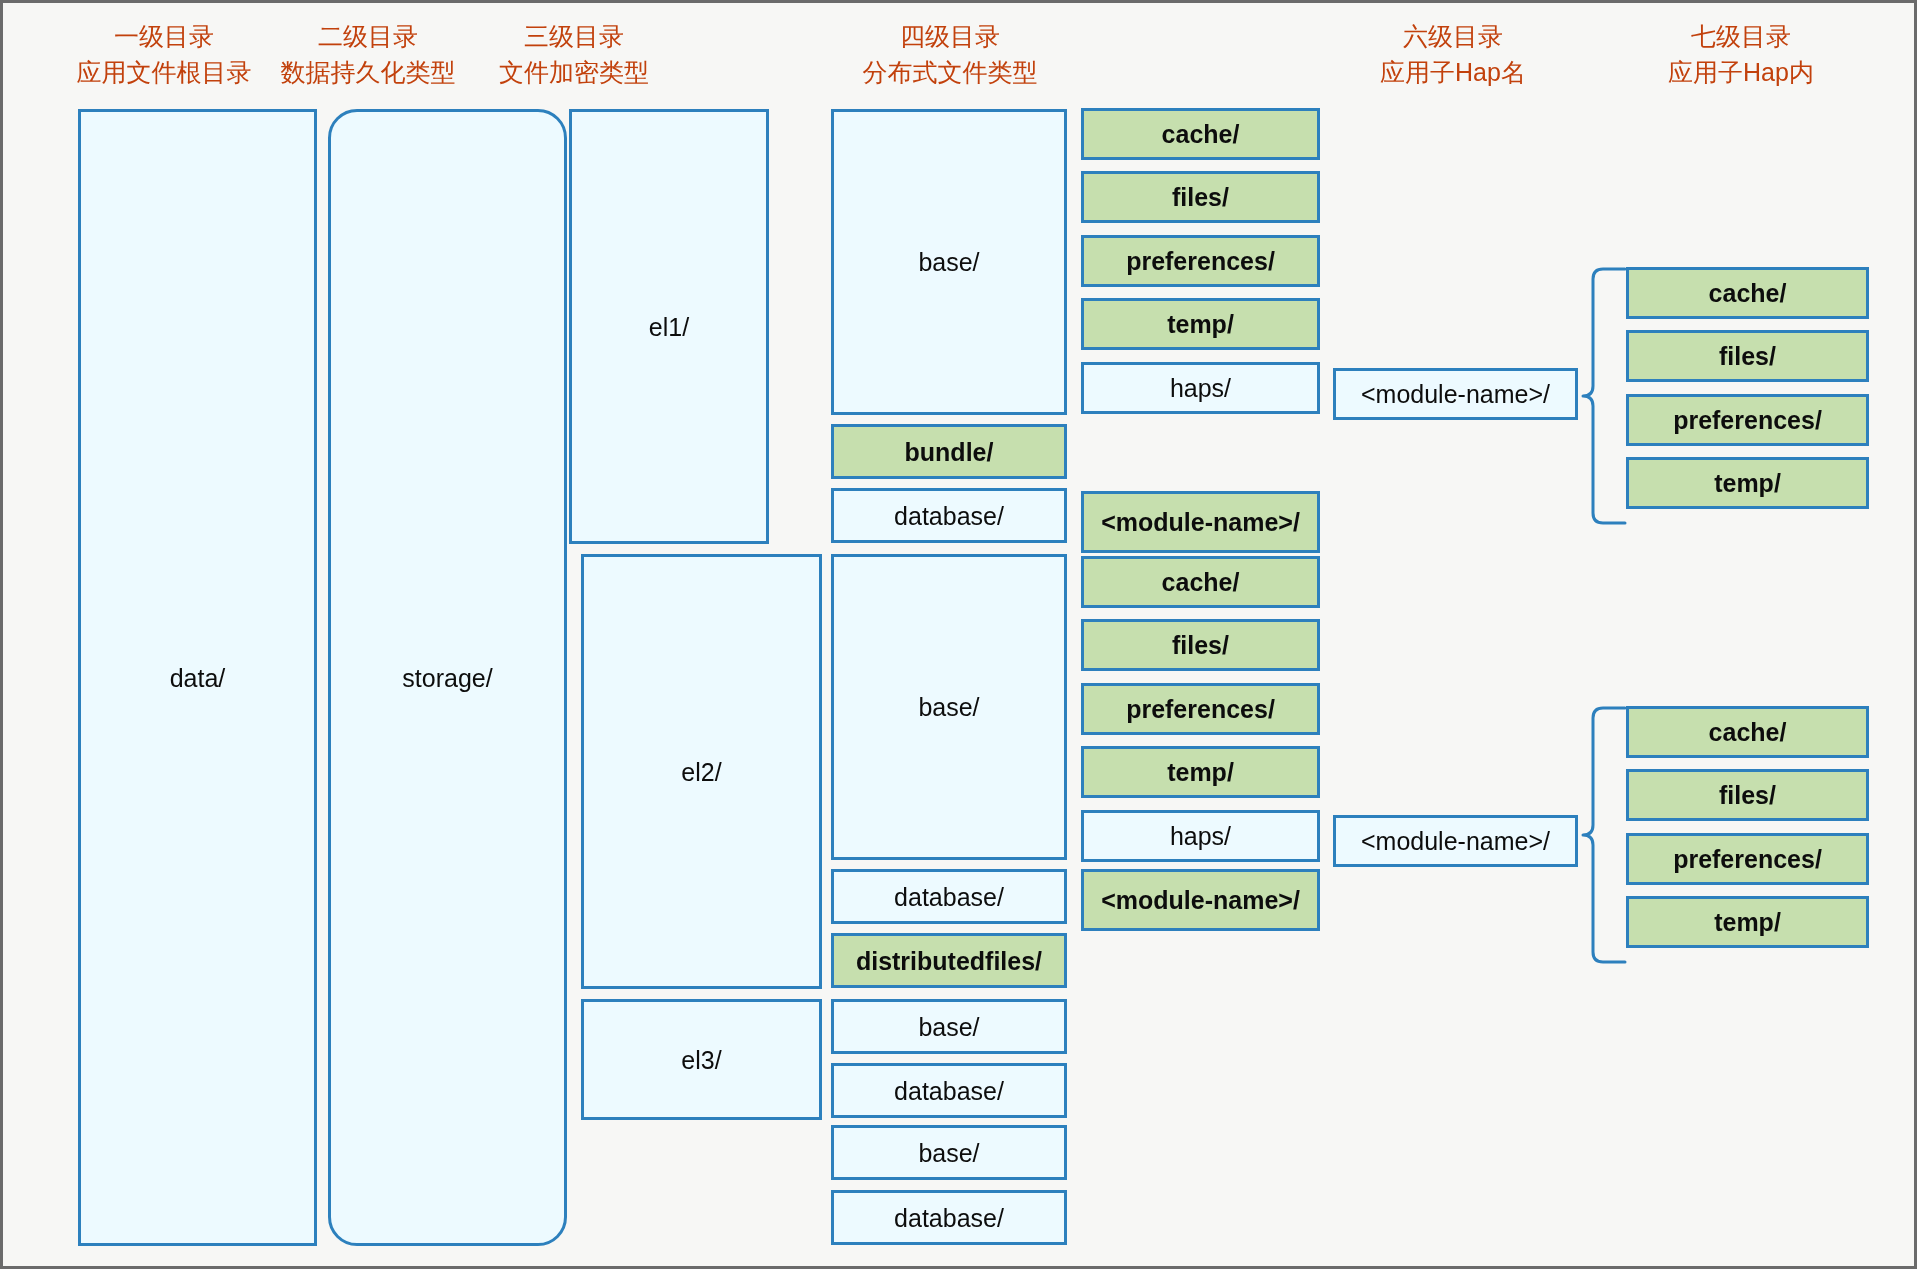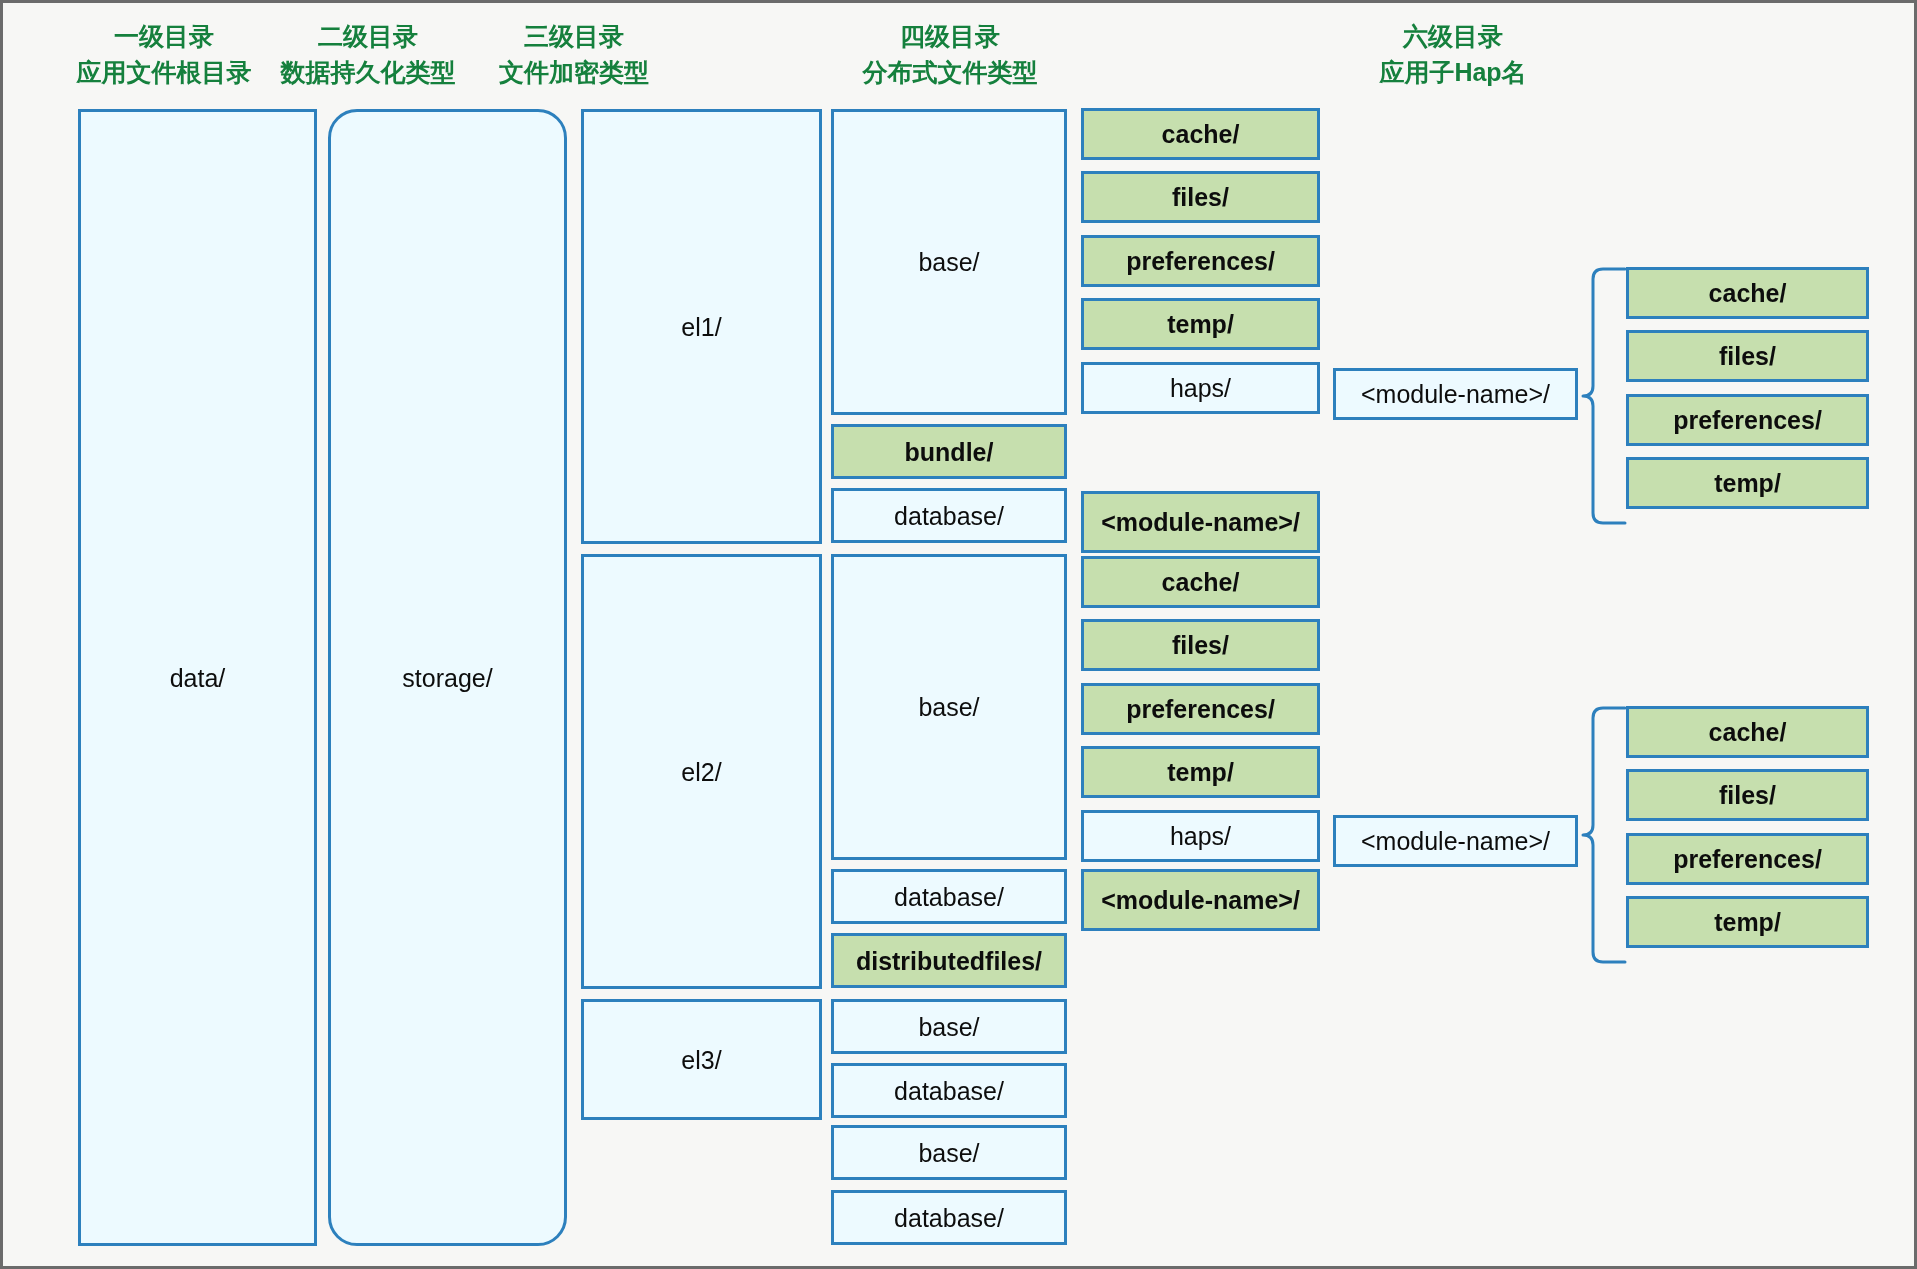--- a/index.html
+++ b/index.html
@@ -16,24 +16,24 @@
     height: 1269px;
     background: #f7f7f5;
     border: 3px solid #6b6b6b;
     box-sizing: border-box;
     overflow: hidden;
   }
   .col-header {
     position: absolute;
     text-align: center;
     font-size: 25px;
-    color: #15803d;
+    color: #c2410c;
     line-height: 1.42;
     white-space: nowrap;
-    font-weight: 700;
+    font-weight: 400;
   }
   .col-header .l1, .col-header .l2 { display: block; }
   .box {
     position: absolute;
     box-sizing: border-box;
     border: 3px solid #2d80bd;
     display: flex;
     align-items: center;
     justify-content: center;
     text-align: center;
@@ -75,26 +75,30 @@
   </div>
   <div class="col-header" style="left:820px; top:16px; width:250px; left:null;"></div>
   <div class="col-header" style="left:822px; top:16px; width:250px;">
     <span class="l1">四级目录</span>
     <span class="l2">分布式文件类型</span>
   </div>
   <div class="col-header" style="left:1325px; top:16px; width:250px;">
     <span class="l1">六级目录</span>
     <span class="l2">应用子Hap名</span>
   </div>
+  <div class="col-header" style="left:1613px; top:16px; width:250px;">
+    <span class="l1">七级目录</span>
+    <span class="l2">应用子Hap内</span>
+  </div>
 
   <div class="box blue" style="left:75px; top:106px; width:239px; height:1137px;">data/</div>
 
   <div class="box blue" style="left:325px; top:106px; width:239px; height:1137px;border-radius:29px;">storage/</div>
 
-  <div class="box blue" style="left:578px; top:106px; width:241px; height:435px;">el1/</div>
+  <div class="box blue" style="left:566px; top:106px; width:200px; height:435px;">el1/</div>
   <div class="box blue" style="left:578px; top:551px; width:241px; height:435px;">el2/</div>
   <div class="box blue" style="left:578px; top:996px; width:241px; height:121px;">el3/</div>
 
   <div class="box blue" style="left:828px; top:106px; width:236px; height:306px;">base/</div>
   <div class="box green" style="left:828px; top:421px; width:236px; height:55px;">bundle/</div>
   <div class="box blue" style="left:828px; top:485px; width:236px; height:55px;">database/</div>
 
   <div class="box blue" style="left:828px; top:551px; width:236px; height:306px;">base/</div>
   <div class="box blue" style="left:828px; top:866px; width:236px; height:55px;">database/</div>
   <div class="box green" style="left:828px; top:930px; width:236px; height:55px;">distributedfiles/</div>

